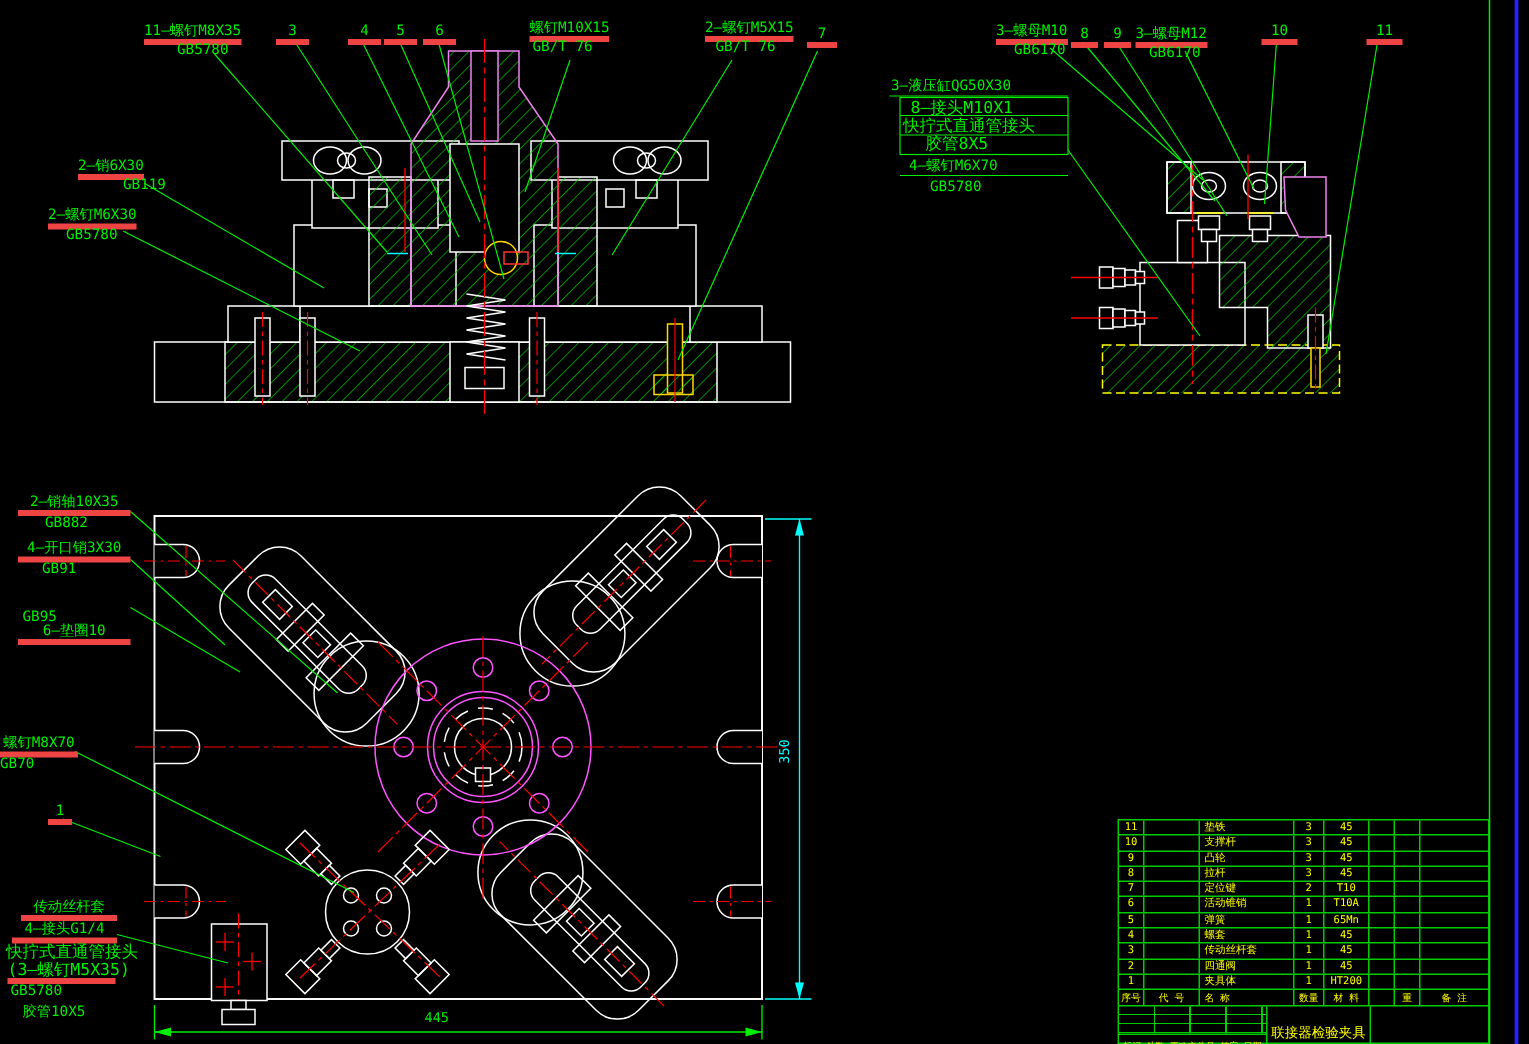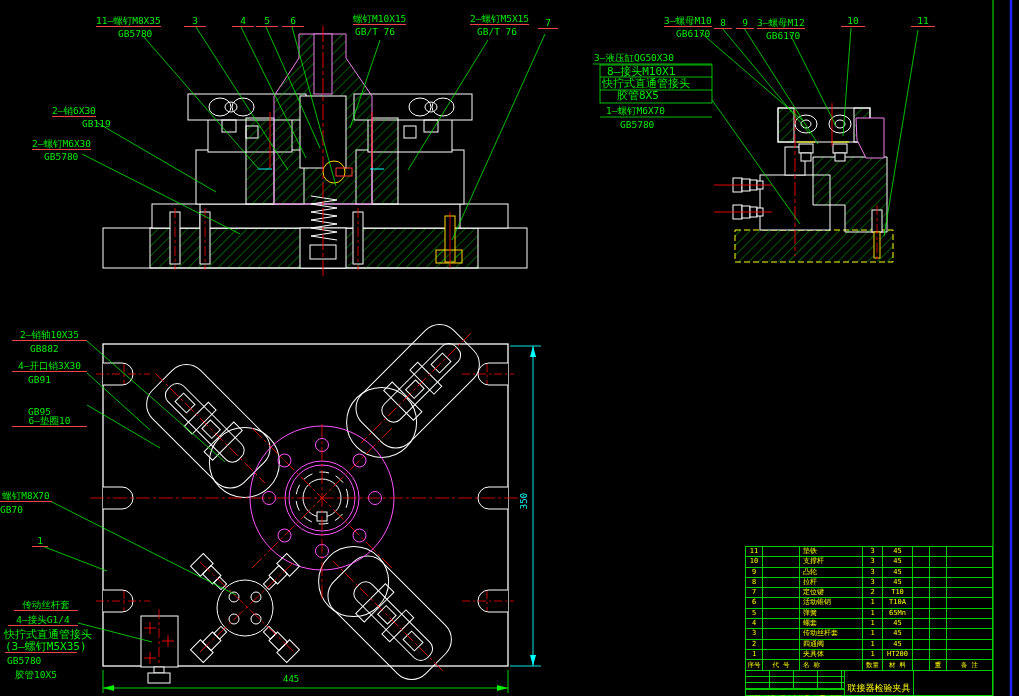--- a/index.html
+++ b/index.html
@@ -1,21 +1,21 @@
 <!DOCTYPE html>
 <html><head>
 <meta charset="utf-8">
 <style>
   html,body{margin:0;padding:0;background:#000;}
   #canvas{position:relative;width:1019px;height:696px;background:#000;overflow:hidden;
           font-family:"DejaVu Sans Mono","Liberation Mono",monospace;}
   svg{position:absolute;left:0;top:0;}
   .lb{position:absolute;color:#00ee00;font-size:9.5px;line-height:11px;white-space:nowrap;}
   .lb.sm{font-size:11px;}
-  .ul{border-bottom:1px solid #ef4444;display:inline-block;text-align:center;}
+  .ul{border-bottom:4px solid #ef4444;display:inline-block;text-align:center;}
   .dim{color:#00ee00;font-size:9px;}
   .dimv{position:absolute;color:#00ffff;font-size:9px;transform:rotate(-90deg);}
   #titleblock{position:absolute;left:745px;top:546px;width:248px;height:150px;
               border:1px solid #00cc00;color:#ffff00;box-sizing:border-box;}
   .prow,.phead{display:flex;height:9.3px;border-bottom:1px solid #00cc00;font-size:7px;line-height:9px;}
   .phead{height:10px;line-height:10px;font-size:6.5px;}
   .c{border-right:1px solid #00cc00;text-align:center;overflow:hidden;box-sizing:border-box;}
   .c.no{width:17px}.c.code{width:37px}.c.name{width:63px;text-align:left;padding-left:3px;}
   .c.qty{width:20px}.c.mat{width:30px}.c.w1{width:17px}.c.w2{width:17px}
   .c.note{flex:1;border-right:none}
@@ -322,29 +322,29 @@
 <div class="lb" style="left:714px;top:17px"><span class="ul" style="width:18px">8</span></div>
 <div class="lb" style="left:736px;top:17px"><span class="ul" style="width:18px">9</span></div>
 <div class="lb" style="left:757px;top:17px"><span class="ul">3—螺母M12</span></div>
 <div class="lb" style="left:766px;top:30px">GB6170</div>
 <div class="lb" style="left:841px;top:15px"><span class="ul" style="width:24px">10</span></div>
 <div class="lb" style="left:911px;top:15px"><span class="ul" style="width:24px">11</span></div>
 <div class="lb" style="left:594px;top:52px">3—液压缸QG50X30</div>
 <div class="lb sm" style="left:607px;top:66px">8—接头M10X1</div>
 <div class="lb sm" style="left:602px;top:78px">快拧式直通管接头</div>
 <div class="lb sm" style="left:617px;top:90px">胶管8X5</div>
-<div class="lb" style="left:606px;top:105px">1—螺钉M6X70</div>
+<div class="lb" style="left:606px;top:105px">4—螺钉M6X70</div>
 <div class="lb" style="left:620px;top:119px">GB5780</div>
 
 <div class="lb" style="left:12px;top:329px"><span class="ul" style="width:75px">2—销轴10X35</span></div>
 <div class="lb" style="left:30px;top:343px">GB882</div>
 <div class="lb" style="left:12px;top:360px"><span class="ul" style="width:75px">4—开口销3X30</span></div>
 <div class="lb" style="left:28px;top:374px">GB91</div>
 <div class="lb" style="left:12px;top:415px"><span class="ul" style="width:75px">6—垫圈10</span></div>
-<div class="lb" style="left:28px;top:406px">GB95</div>
+<div class="lb" style="left:15px;top:406px">GB95</div>
 <div class="lb" style="left:0px;top:490px"><span class="ul" style="width:52px">螺钉M8X70</span></div>
 <div class="lb" style="left:0px;top:504px">GB70</div>
 <div class="lb" style="left:32px;top:535px"><span class="ul" style="width:16px">1</span></div>
 <div class="lb" style="left:14px;top:599px"><span class="ul" style="width:64px">传动丝杆套</span></div>
 <div class="lb" style="left:8px;top:614px"><span class="ul" style="width:70px">4—接头G1/4</span></div>
 <div class="lb sm" style="left:4px;top:629px">快拧式直通管接头</div>
 <div class="lb sm" style="left:5px;top:641px"><span class="ul" style="width:72px">(3—螺钉M5X35)</span></div>
 <div class="lb" style="left:7px;top:655px">GB5780</div>
 <div class="lb" style="left:15px;top:669px">胶管10X5</div>
 

